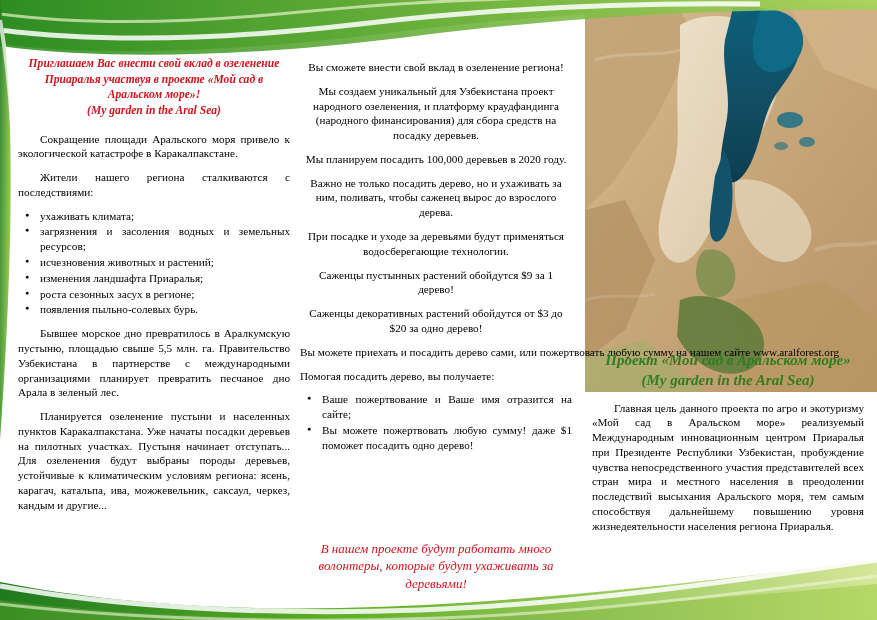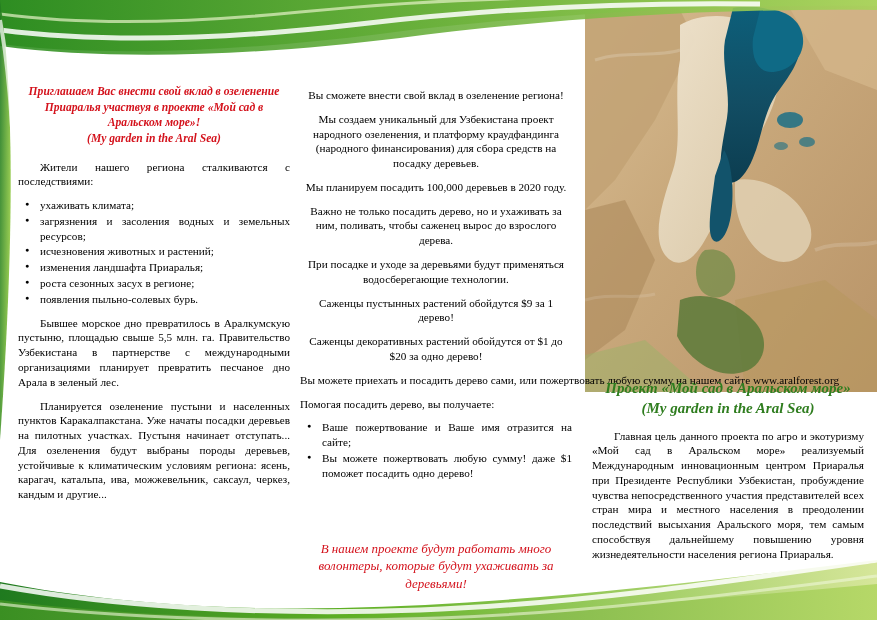--- a/index.html
+++ b/index.html
@@ -36,21 +36,20 @@
   }
   .sat-inner { position: absolute; inset: 0; }
 
   
   .col {
     position: absolute;
     font-size: 11.2px;
     line-height: 1.32;
     color: #000000;
     text-align: justify;
-    margin-top: 28px;
   }
   .col1 { left: 18px; top: 56px; width: 272px; }
   .col2 { left: 300px; top: 60px; width: 272px; }
   .col3 { left: 592px; top: 350px; width: 272px; }
 
   .col p { margin: 0 0 9px 0; }
   .indent { text-indent: 22px; }
 
   .headline {
     color: #d4121c;
@@ -208,20 +207,21 @@
   <path d="M0,56 C110,76 260,86 420,80 C580,74 740,50 877,30" stroke="#ffffff" stroke-width="5" fill="none" opacity="0.85"></path>
   <path d="M0,74 C120,88 280,94 440,88 C600,82 750,62 877,46" stroke="#eef6d8" stroke-width="3" fill="none" opacity="0.6"></path>
 </svg>
 
 <div class="col col1">
   <div class="headline">
     <span>Приглашаем Вас внести свой вклад в озеленение Приаралья участвуя в проекте «Мой сад в Аральском море»!</span>
     <span class="en">(My garden in the Aral Sea)</span>
   </div>
 
+  <p class="indent">Сокращение площади Аральского моря привело к экологической катастрофе в Каракалпакстане.</p>
   <p class="indent">Жители нашего региона сталкиваются с последствиями:</p>
 
   <ul class="bullets">
     <li>ухаживать климата;</li>
     <li>загрязнения и засоления водных и земельных ресурсов;</li>
     <li>исчезновения животных и растений;</li>
     <li>изменения ландшафта Приаралья;</li>
     <li>роста сезонных засух в регионе;</li>
     <li>появления пыльно-солевых бурь.</li>
   </ul>
@@ -230,21 +230,21 @@
   <p class="indent">Планируется озеленение пустыни и населенных пунктов Каракалпакстана. Уже начаты посадки деревьев на пилотных участках. Пустыня начинает отступать... Для озеленения будут выбраны породы деревьев, устойчивые к климатическим условиям региона: ясень, карагач, катальпа, ива, можжевельник, саксаул, черкез, кандым и другие...</p>
 </div>
 
 <div class="col col2">
   <p class="centered">Вы сможете внести свой вклад в озеленение региона!</p>
   <p class="centered">Мы создаем уникальный для Узбекистана проект народного озеленения, и платформу краудфандинга (народного финансирования) для сбора средств на посадку деревьев.</p>
   <p class="centered">Мы планируем посадить 100,000 деревьев в 2020 году.</p>
   <p class="centered">Важно не только посадить дерево, но и ухаживать за ним, поливать, чтобы саженец вырос до взрослого дерева.</p>
   <p class="centered">При посадке и уходе за деревьями будут применяться водосберегающие технологии.</p>
   <p class="centered">Саженцы пустынных растений обойдутся $9 за 1 дерево!</p>
-  <p class="centered">Саженцы декоративных растений обойдутся от $1 до $20 за одно дерево!</p>
+  <p class="centered">Саженцы декоративных растений обойдутся от $3 до $20 за одно дерево!</p>
   <p class="centered site">Вы можете приехать и посадить дерево сами, или пожертвовать любую сумму на нашем сайте www.aralforest.org</p>
 
   <p>Помогая посадить дерево, вы получаете:</p>
   <ul class="bullets">
     <li>Ваше пожертвование и Ваше имя отразится на сайте;</li>
     <li>Вы можете пожертвовать любую сумму! даже $1 поможет посадить одно дерево!</li>
   </ul>
 </div>
 
 <div class="footer-note">В нашем проекте будут работать много волонтеры, которые будут ухаживать за деревьями!</div>

